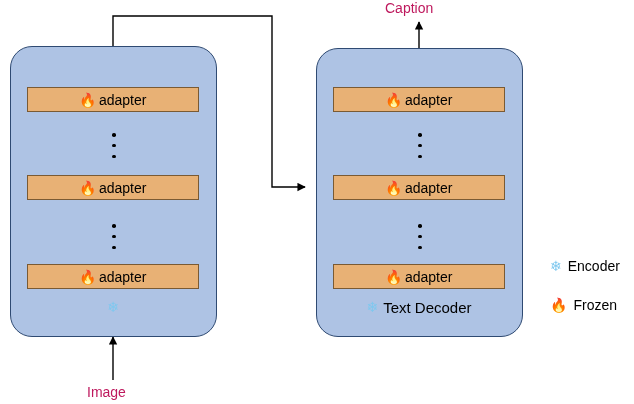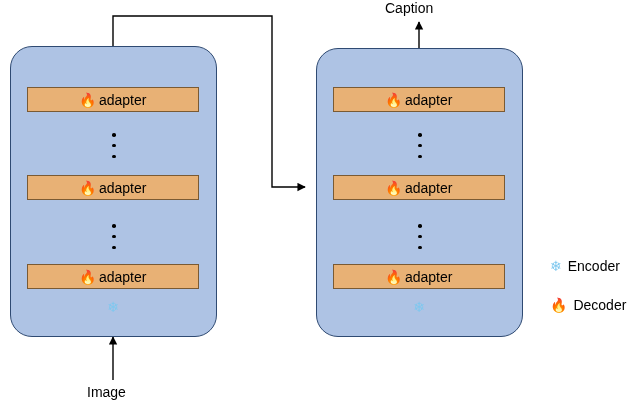--- a/index.html
+++ b/index.html
@@ -66,21 +66,21 @@
     white-space: nowrap;
   }
   .snow {
     font-size: 14px;
     line-height: 1;
     color: #7ec8ef;
   }
   .plaintext {
     position: absolute;
     font-size: 14px;
-    color: #000000;
+    color: #be185d;
     white-space: nowrap;
   }
   .legend {
     position: absolute;
     display: flex;
     align-items: center;
     gap: 6px;
     font-size: 14px;
     color: #000000;
     white-space: nowrap;
@@ -172,27 +172,28 @@
     <span></span>
   </div>
 
   <div class="adapter" style="left:333px; top:264px; width:172px; height:25px;">
     <span class="flame">🔥</span>
     <span>adapter</span>
   </div>
 
   <div class="enclabel" style="left:333px; top:296px; width:172px; height:22px;">
     <span class="snow">❄</span>
+    <span>Text Decoder</span>
   </div>
 
   <div class="plaintext" style="left:87px; top:384px;">Image</div>
 
   <div class="legend" style="left:550px; top:258px;">
     <span class="snow">❄</span>
     <span>Encoder</span>
   </div>
 
   <div class="legend" style="left:550px; top:297px;">
     <span class="flame">🔥</span>
-    <span>Decoder</span>
+    <span>Frozen</span>
   </div>
 
 </div>
 
 </body></html>

